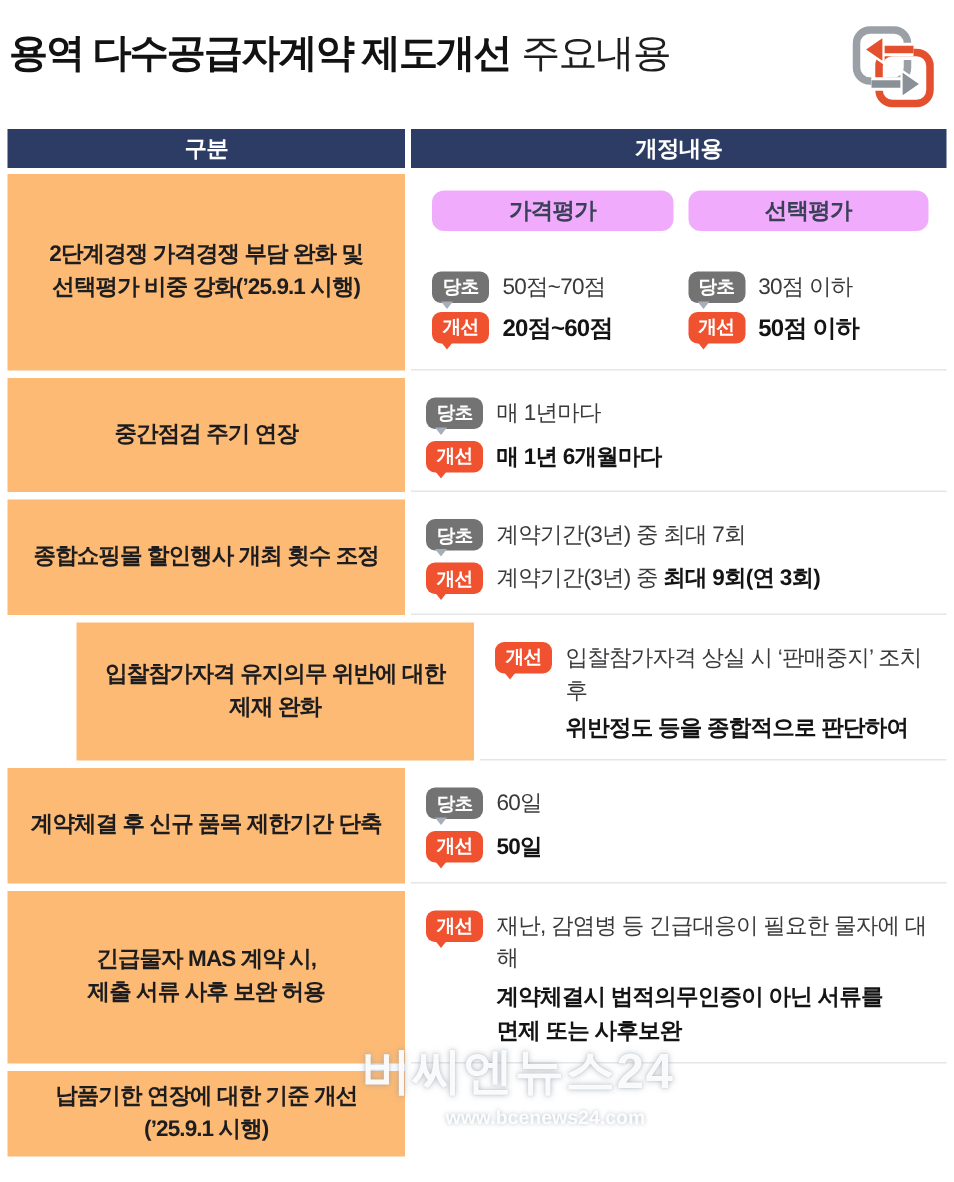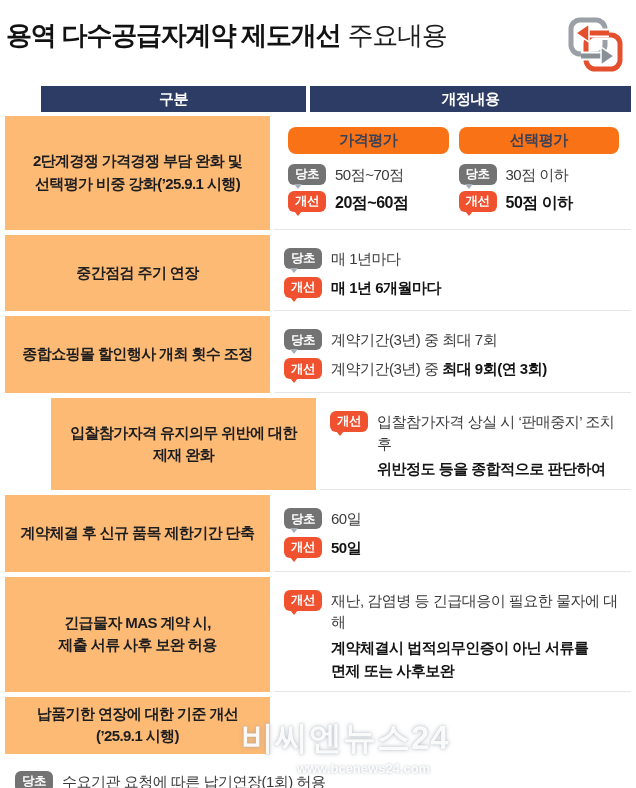--- a/index.html
+++ b/index.html
@@ -23,21 +23,21 @@
   .title-icon { flex: none; margin-top: 0; }
 
   
   .table { padding: 0 5px; }
   .thead { display: flex; gap: 4px; }
   .th {
     background: #2d3c64; color: #fff; font-weight: 700; font-size: 15px;
     height: 26px; display: flex; align-items: center; justify-content: center;
     letter-spacing: -0.5px;
   }
-  .th-left { width: 265px; flex: none; margin-left: 36px; }
+  .th-left { width: 265px; flex: none; }
   .th-right { flex: 1; }
 
   .row { display: flex; gap: 4px; margin-top: 5px; }
   #rows .row:nth-of-type(1) { margin-top: 4px; min-height: 102px; }
   #rows .row:nth-of-type(2) { min-height: 75px; }
   #rows .row:nth-of-type(3) { min-height: 75px; }
   #rows .row:nth-of-type(4) { min-height: 79px; padding-left: 46px; }
   #rows .row:nth-of-type(5) { min-height: 76px; }
   #rows .row:nth-of-type(6) { min-height: 80px; }
   #rows .row:nth-of-type(7) { min-height: 76px; flex-direction: column; }
@@ -77,30 +77,30 @@
   }
   .b-gray   { background: #737373; }
   .b-gray::after   { border-top-color: #a6aeb9; }
   .b-orange { background: #f0512f; }
   .b-orange::after { border-top-color: #f0512f; }
 
   
   .subcols { display: flex; gap: 10px; padding: 2px 8px 2px 4px; }
   .subcol { flex: 1; }
   .pill {
-    background: #f97316; border-radius: 8px; height: 27px;
+    background: #f0abfc; border-radius: 8px; height: 27px;
     display: flex; align-items: center; justify-content: center;
     font-weight: 700; font-size: 15px; color: #3a4156;
-    letter-spacing: -0.5px; margin-bottom: 9px;
+    letter-spacing: -0.5px; margin-bottom: 26px;
   }
   .subcol .line { margin: 4px 0; }
   .subcol .seg.bold { font-size: 16px; }
 
   
-  .watermark { position: absolute; left: 241px; top: 716px; pointer-events: none; }
+  .watermark { position: absolute; left: 241px; top: 692px; pointer-events: none; }
   .wm-main {
     font-size: 33px; font-weight: 800; letter-spacing: 1px;
     color: rgba(255,255,255,0.93);
     text-shadow: 0 0 4px rgba(145,155,168,0.65), 0 0 1px rgba(145,155,168,0.5);
   }
   .wm-sub {
     margin: 0 0 0 56px; font-size: 13px; font-weight: 700;
     color: rgba(255,255,255,0.92);
     text-shadow: 0 0 3px rgba(145,155,168,0.65);
   }

